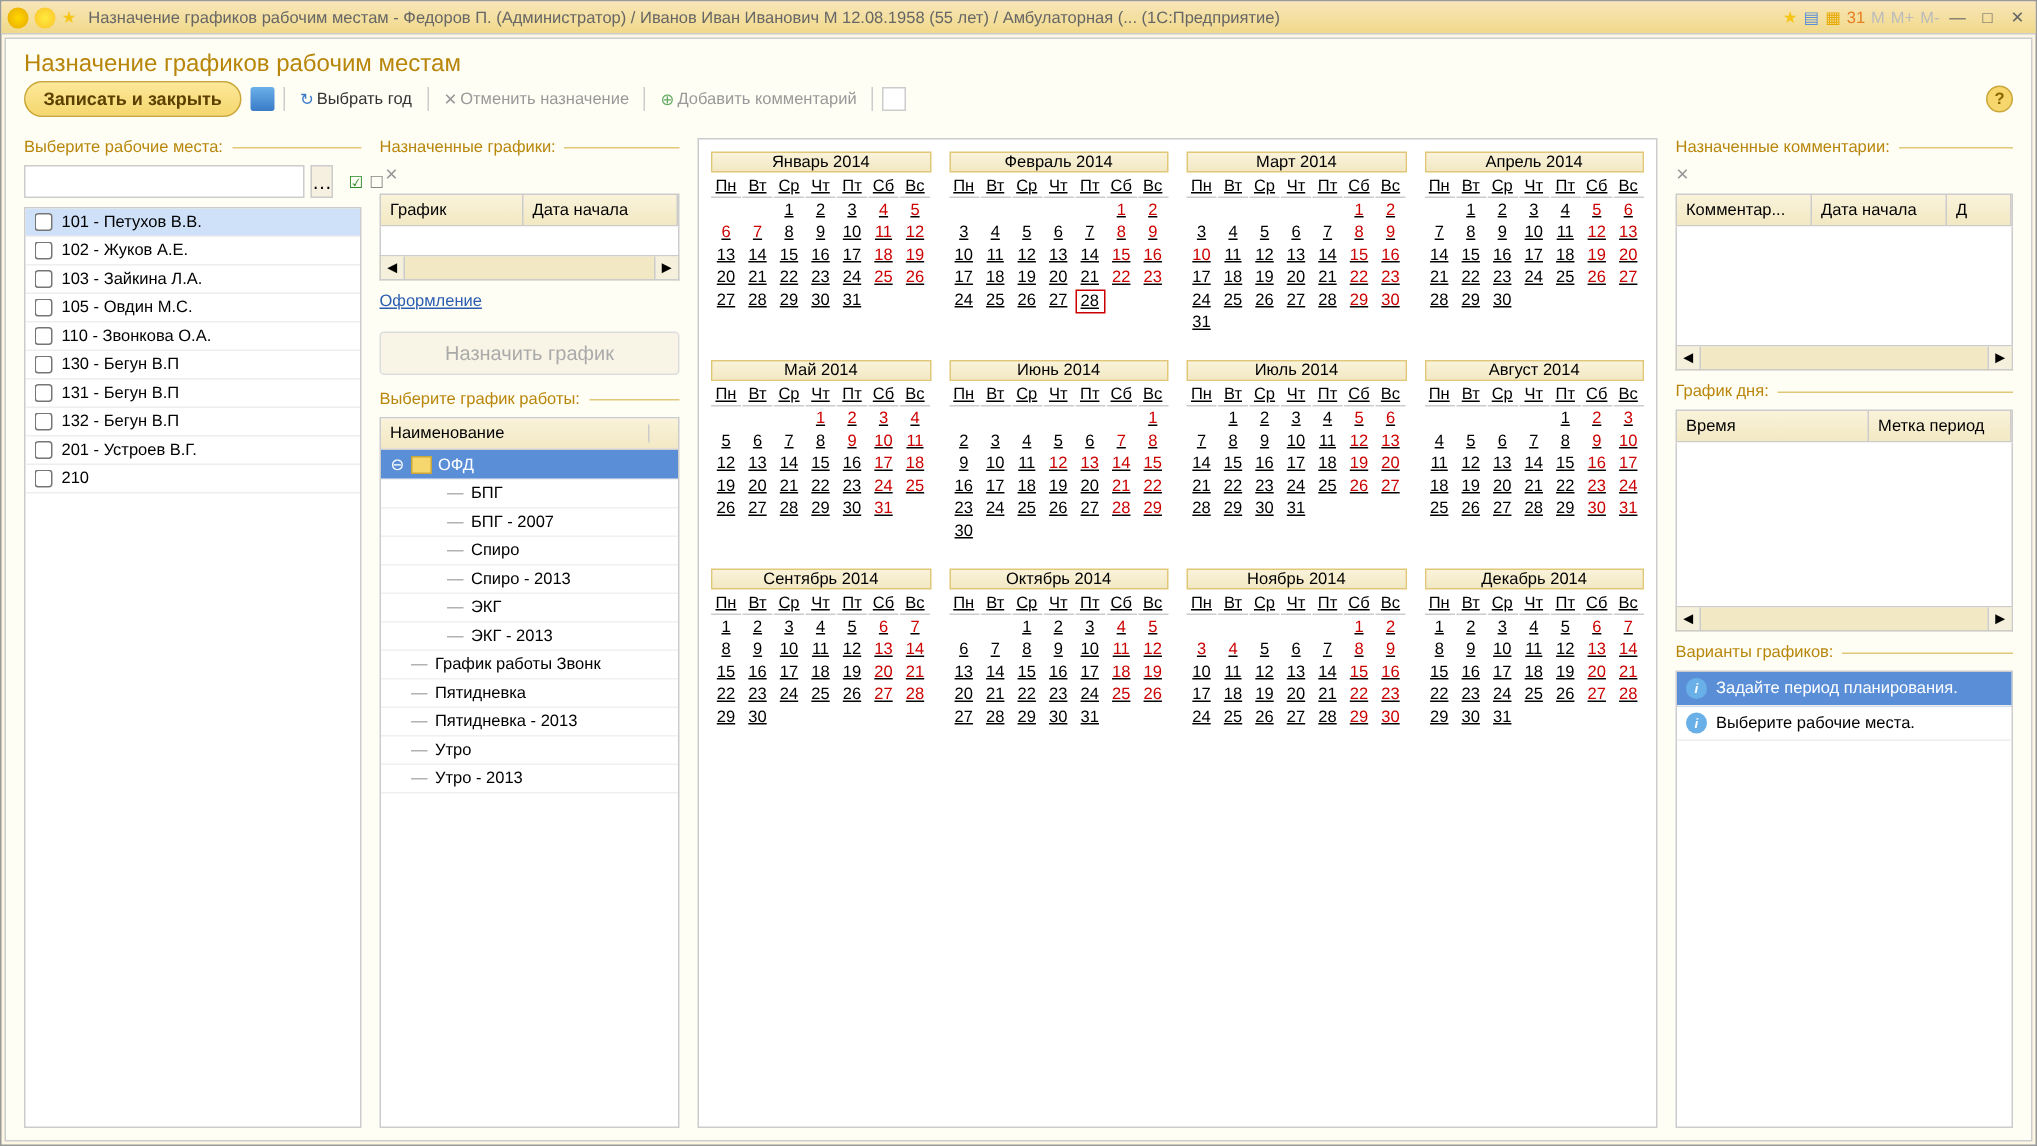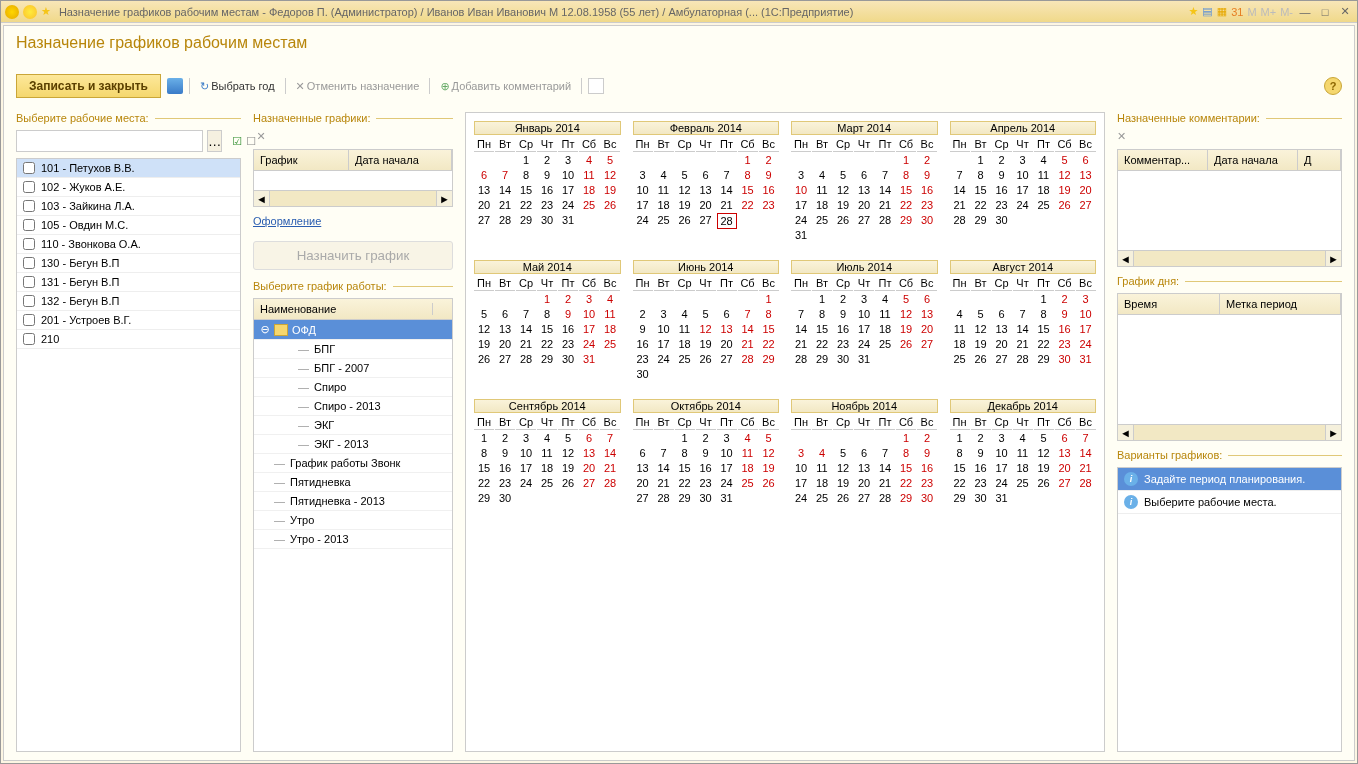--- a/index.html
+++ b/index.html
@@ -3,23 +3,23 @@
 <meta charset="utf-8">
 <style>
 * { box-sizing: border-box; margin: 0; padding: 0; }
 body { font-family: Arial, sans-serif; font-size: 11px; background: #fdf6e3; overflow: hidden; }
 .window { width: 1358px; height: 764px; background: #fdf6e3; border: 1px solid #999; display: flex; flex-direction: column; }
 .titlebar { height: 22px; background: linear-gradient(#f8e6b8, #f0d98a); display: flex; align-items: center; padding: 0 4px; gap: 4px; border-bottom: 1px solid #ccc; }
 .titlebar .ticon { width: 14px; height: 14px; border-radius: 50%; }
 .titlebar .title-text { flex: 1; color: #666; font-size: 11px; margin-left: 4px; overflow: hidden; white-space: nowrap; }
 .titlebar .winbtn { width: 16px; height: 14px; display: flex; align-items: center; justify-content: center; color: #666; cursor: pointer; }
 .content { flex: 1; background: #fffef5; border: 1px solid #ccc; margin: 2px; display: flex; flex-direction: column; padding: 8px 12px; }
-.page-title { color: #b8860b; font-size: 16px; margin-bottom: 20px; }
+.page-title { color: #b8860b; font-size: 16px; margin-bottom: 0; }
 .toolbar { display: flex; align-items: center; gap: 6px; padding: 2px 0 8px; border-bottom: none; }
-.btn-primary { background: linear-gradient(#fde89a, #f5d76e); border: 1px solid #caa638; border-radius: 0; padding: 4px 12px; font-weight: bold; color: #5b4000; cursor: pointer; font-size: 12px; }
+.btn-primary { background: linear-gradient(#fde89a, #f5d76e); border: 1px solid #caa638; border-radius: 12px; padding: 4px 12px; font-weight: bold; color: #5b4000; cursor: pointer; font-size: 12px; }
 .tbtn { display: flex; align-items: center; gap: 2px; color: #333; cursor: pointer; padding: 2px 4px; }
 .tbtn.disabled { color: #999; cursor: default; }
 .ticon-small { width: 16px; height: 16px; display: inline-block; }
 .sep { width: 1px; height: 16px; background: #ccc; }
 .main { flex: 1; display: flex; gap: 12px; margin-top: 6px; overflow: hidden; }
 .col-work { width: 225px; display: flex; flex-direction: column; }
 .col-sched { width: 200px; display: flex; flex-direction: column; }
 .col-cal { flex: 1; border: 1px solid #ccc; background: #fff; padding: 8px; overflow: auto; }
 .col-right { width: 225px; display: flex; flex-direction: column; gap: 8px; }
 .section-label { color: #b8860b; font-size: 11px; display: flex; align-items: center; margin-bottom: 6px; }
@@ -46,21 +46,21 @@
 .tree-item { display: flex; align-items: center; gap: 4px; padding: 3px 6px; border-bottom: 1px solid #f0f0f0; cursor: pointer; }
 .tree-item.selected { background: #5a8fd8; color: #fff; }
 .tree-item.lvl1 { padding-left: 20px; }
 .tree-item.lvl2 { padding-left: 44px; }
 .tree-item .exp { width: 10px; text-align: center; }
 .tree-item .folder { width: 14px; height: 12px; background: #f5d76e; border: 1px solid #c9a638; }
 .tree-item .branch { width: 12px; color: #999; }
 .cal-grid { display: grid; grid-template-columns: repeat(4, 1fr); gap: 18px 12px; }
 .month { }
 .month-title { background: linear-gradient(#faf3da, #f2e8c4); border: 1px solid #e0c878; text-align: center; padding: 0; font-size: 11px; margin-bottom: 2px; }
-.month-grid { display: grid; grid-template-columns: repeat(7, 20px); gap: 1px; font-size: 11px; }
+.month-grid { display: grid; grid-template-columns: repeat(7, 20px); gap: 1px; font-size: 11px; text-decoration: underline; }
 .month-grid .dh { text-align: center; border-bottom: 1px solid #ccc; padding: 1px 0; }
 .month-grid .d { text-align: center; padding: 1px 0; }
 .month-grid .d.we { color: #c00; }
 .month-grid .d.today { border: 1px solid #c00; }
 .help-icon { margin-left: auto; width: 18px; height: 18px; border-radius: 50%; background: #f5d76e; border: 1px solid #c9a638; display: flex; align-items: center; justify-content: center; color: #8b6500; font-weight: bold; cursor: pointer; }
 .close-x { color: #999; cursor: pointer; width: 16px; text-align: center; }
 .actions { border: 1px solid #ccc; background: #fff; }
 .action-item { display: flex; align-items: center; gap: 6px; padding: 4px 6px; border-bottom: 1px solid #eee; }
 .action-item.selected { background: #5a8fd8; color: #fff; }
 .info-icon { width: 14px; height: 14px; border-radius: 50%; background: #6ab0e8; color: #fff; display: flex; align-items: center; justify-content: center; font-size: 9px; font-style: italic; font-weight: bold; }
@@ -806,21 +806,21 @@
           <div class="scrollbar-h">
             <div class="arrow">◄</div>
             <div class="track"></div>
             <div class="arrow">►</div>
           </div>
         </div>
 
         <div>
           <div class="section-label">График дня:</div>
           <div class="table-header">
-            <div style="width:102px">Время</div>
+            <div style="width:128px">Время</div>
             <div style="flex:1">Метка период</div>
           </div>
           <div class="table-body" style="height:110px"></div>
           <div class="scrollbar-h">
             <div class="arrow">◄</div>
             <div class="track"></div>
             <div class="arrow">►</div>
           </div>
         </div>
 

